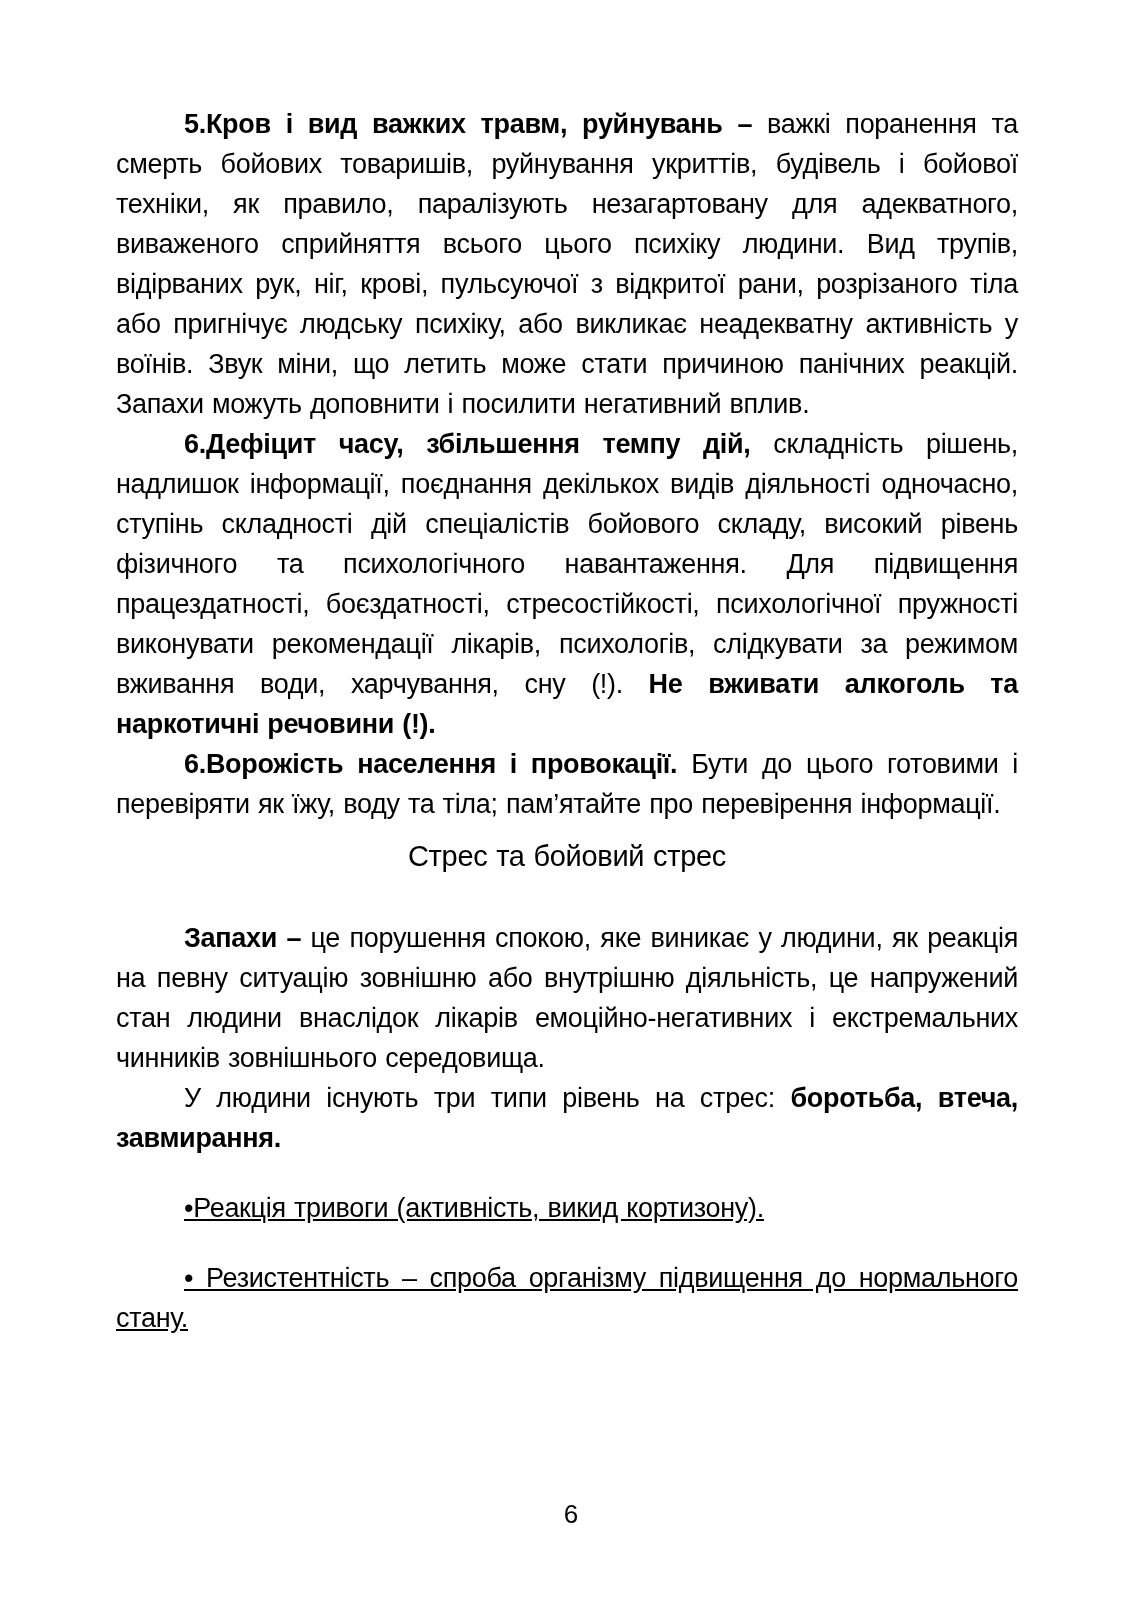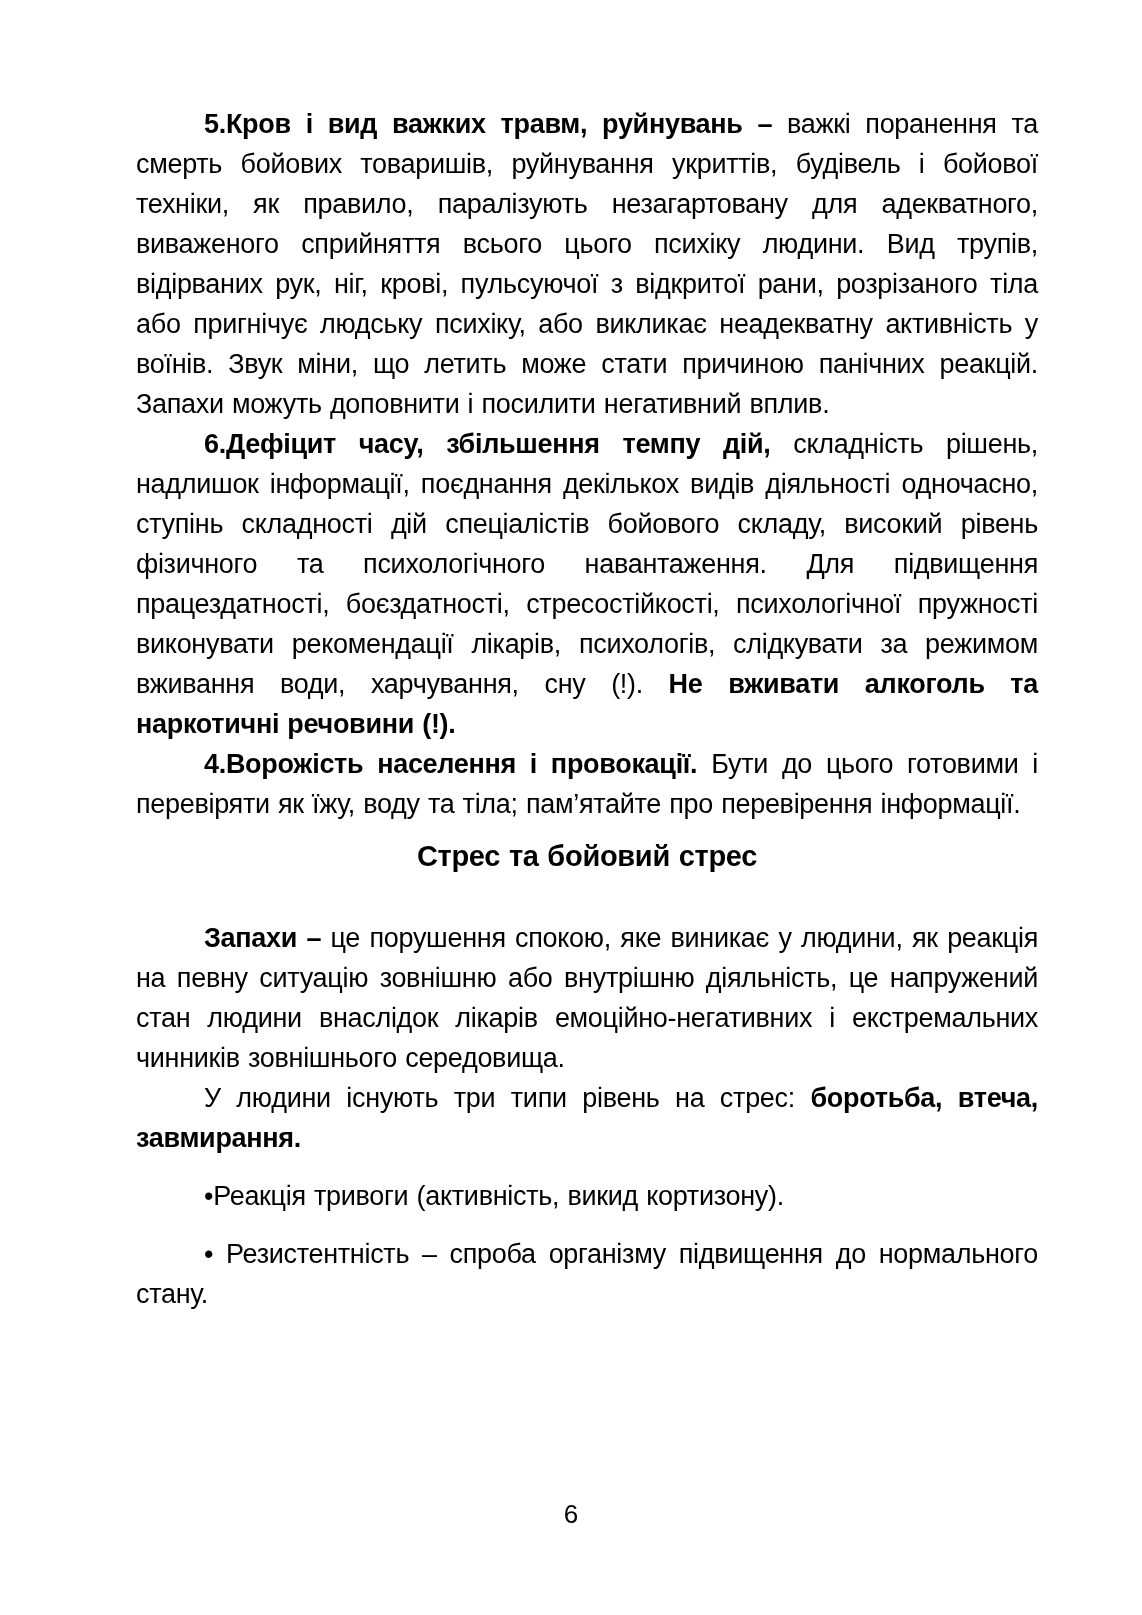--- a/index.html
+++ b/index.html
@@ -10,71 +10,72 @@
     width: 1142px;
     height: 1615px;
     background: #ffffff;
     color: #000000;
     font-family: "Liberation Sans", "DejaVu Sans", sans-serif;
     position: relative;
     overflow: hidden;
   }
   .content {
     position: absolute;
-    left: 136px;
+    left: 116px;
     top: 104px;
     width: 902px;
   }
   .para {
     font-size: 27px;
     line-height: 40px;
     text-align: justify;
     text-indent: 68px;
     margin: 0;
     letter-spacing: -0.3px;
     word-spacing: 1px;
   }
   .b {
     font-weight: bold;
   }
   .heading {
     font-size: 29px;
     line-height: 40px;
-    font-weight: bold;
+    font-weight: normal;
     text-align: center;
     text-indent: 0;
     margin: 12px 0 42px 0;
     letter-spacing: -0.3px;
   }
   .heading-2 {
     margin: 16px 0 38px 0;
   }
   .bullet {
-    margin-top: 18px;
+    margin-top: 30px;
+    text-decoration: underline;
   }
   .footer {
     position: absolute;
     left: 0;
     right: 0;
     top: 1494px;
     text-align: center;
     font-size: 26px;
     line-height: 40px;
   }
 </style>
 </head>
 <body>
 
 <div class="content">
 
   <p class="para"><span class="b">5.Кров і вид важких травм, руйнувань – </span><span>важкі поранення та смерть бойових товаришів, руйнування укриттів, будівель і бойової техніки, як правило, паралізують незагартовану для адекватного, виваженого сприйняття всього цього психіку людини. Вид трупів, відірваних рук, ніг, крові, пульсуючої з відкритої рани, розрізаного тіла або пригнічує людську психіку, або викликає неадекватну активність у воїнів. Звук міни, що летить може стати причиною панічних реакцій. Запахи можуть доповнити і посилити негативний вплив.</span></p>
 
   <p class="para"><span class="b">6.Дефіцит часу, збільшення темпу дій, </span><span>складність рішень, надлишок інформації, поєднання декількох видів діяльності одночасно, ступінь складності дій спеціалістів бойового складу, високий рівень фізичного та психологічного навантаження. Для підвищення працездатності, боєздатності, стресостійкості, психологічної пружності виконувати рекомендації лікарів, психологів, слідкувати за режимом вживання води, харчування, сну (!). </span><span class="b">Не вживати алкоголь та наркотичні речовини (!).</span></p>
 
-  <p class="para"><span class="b">4.Ворожість населення і провокації. </span><span>Бути до цього готовими і перевіряти як їжу, воду та тіла; пам’ятайте про перевірення інформації.</span></p>
+  <p class="para"><span class="b">6.Ворожість населення і провокації. </span><span>Бути до цього готовими і перевіряти як їжу, воду та тіла; пам’ятайте про перевірення інформації.</span></p>
 
   <p class="para heading">Стрес та бойовий стрес</p>
 
   <p class="para"><span class="b">Запахи – </span><span>це порушення спокою, яке виникає у людини, як реакція на певну ситуацію зовнішню або внутрішню діяльність, це напружений стан людини внаслідок лікарів емоційно-негативних і екстремальних чинників зовнішнього середовища.</span></p>
 
   <p class="para"><span>У людини існують три типи рівень на стрес: </span><span class="b">боротьба, втеча, завмирання.</span></p>
 
 
   <p class="para bullet">•Реакція тривоги (активність, викид кортизону).</p>
 

